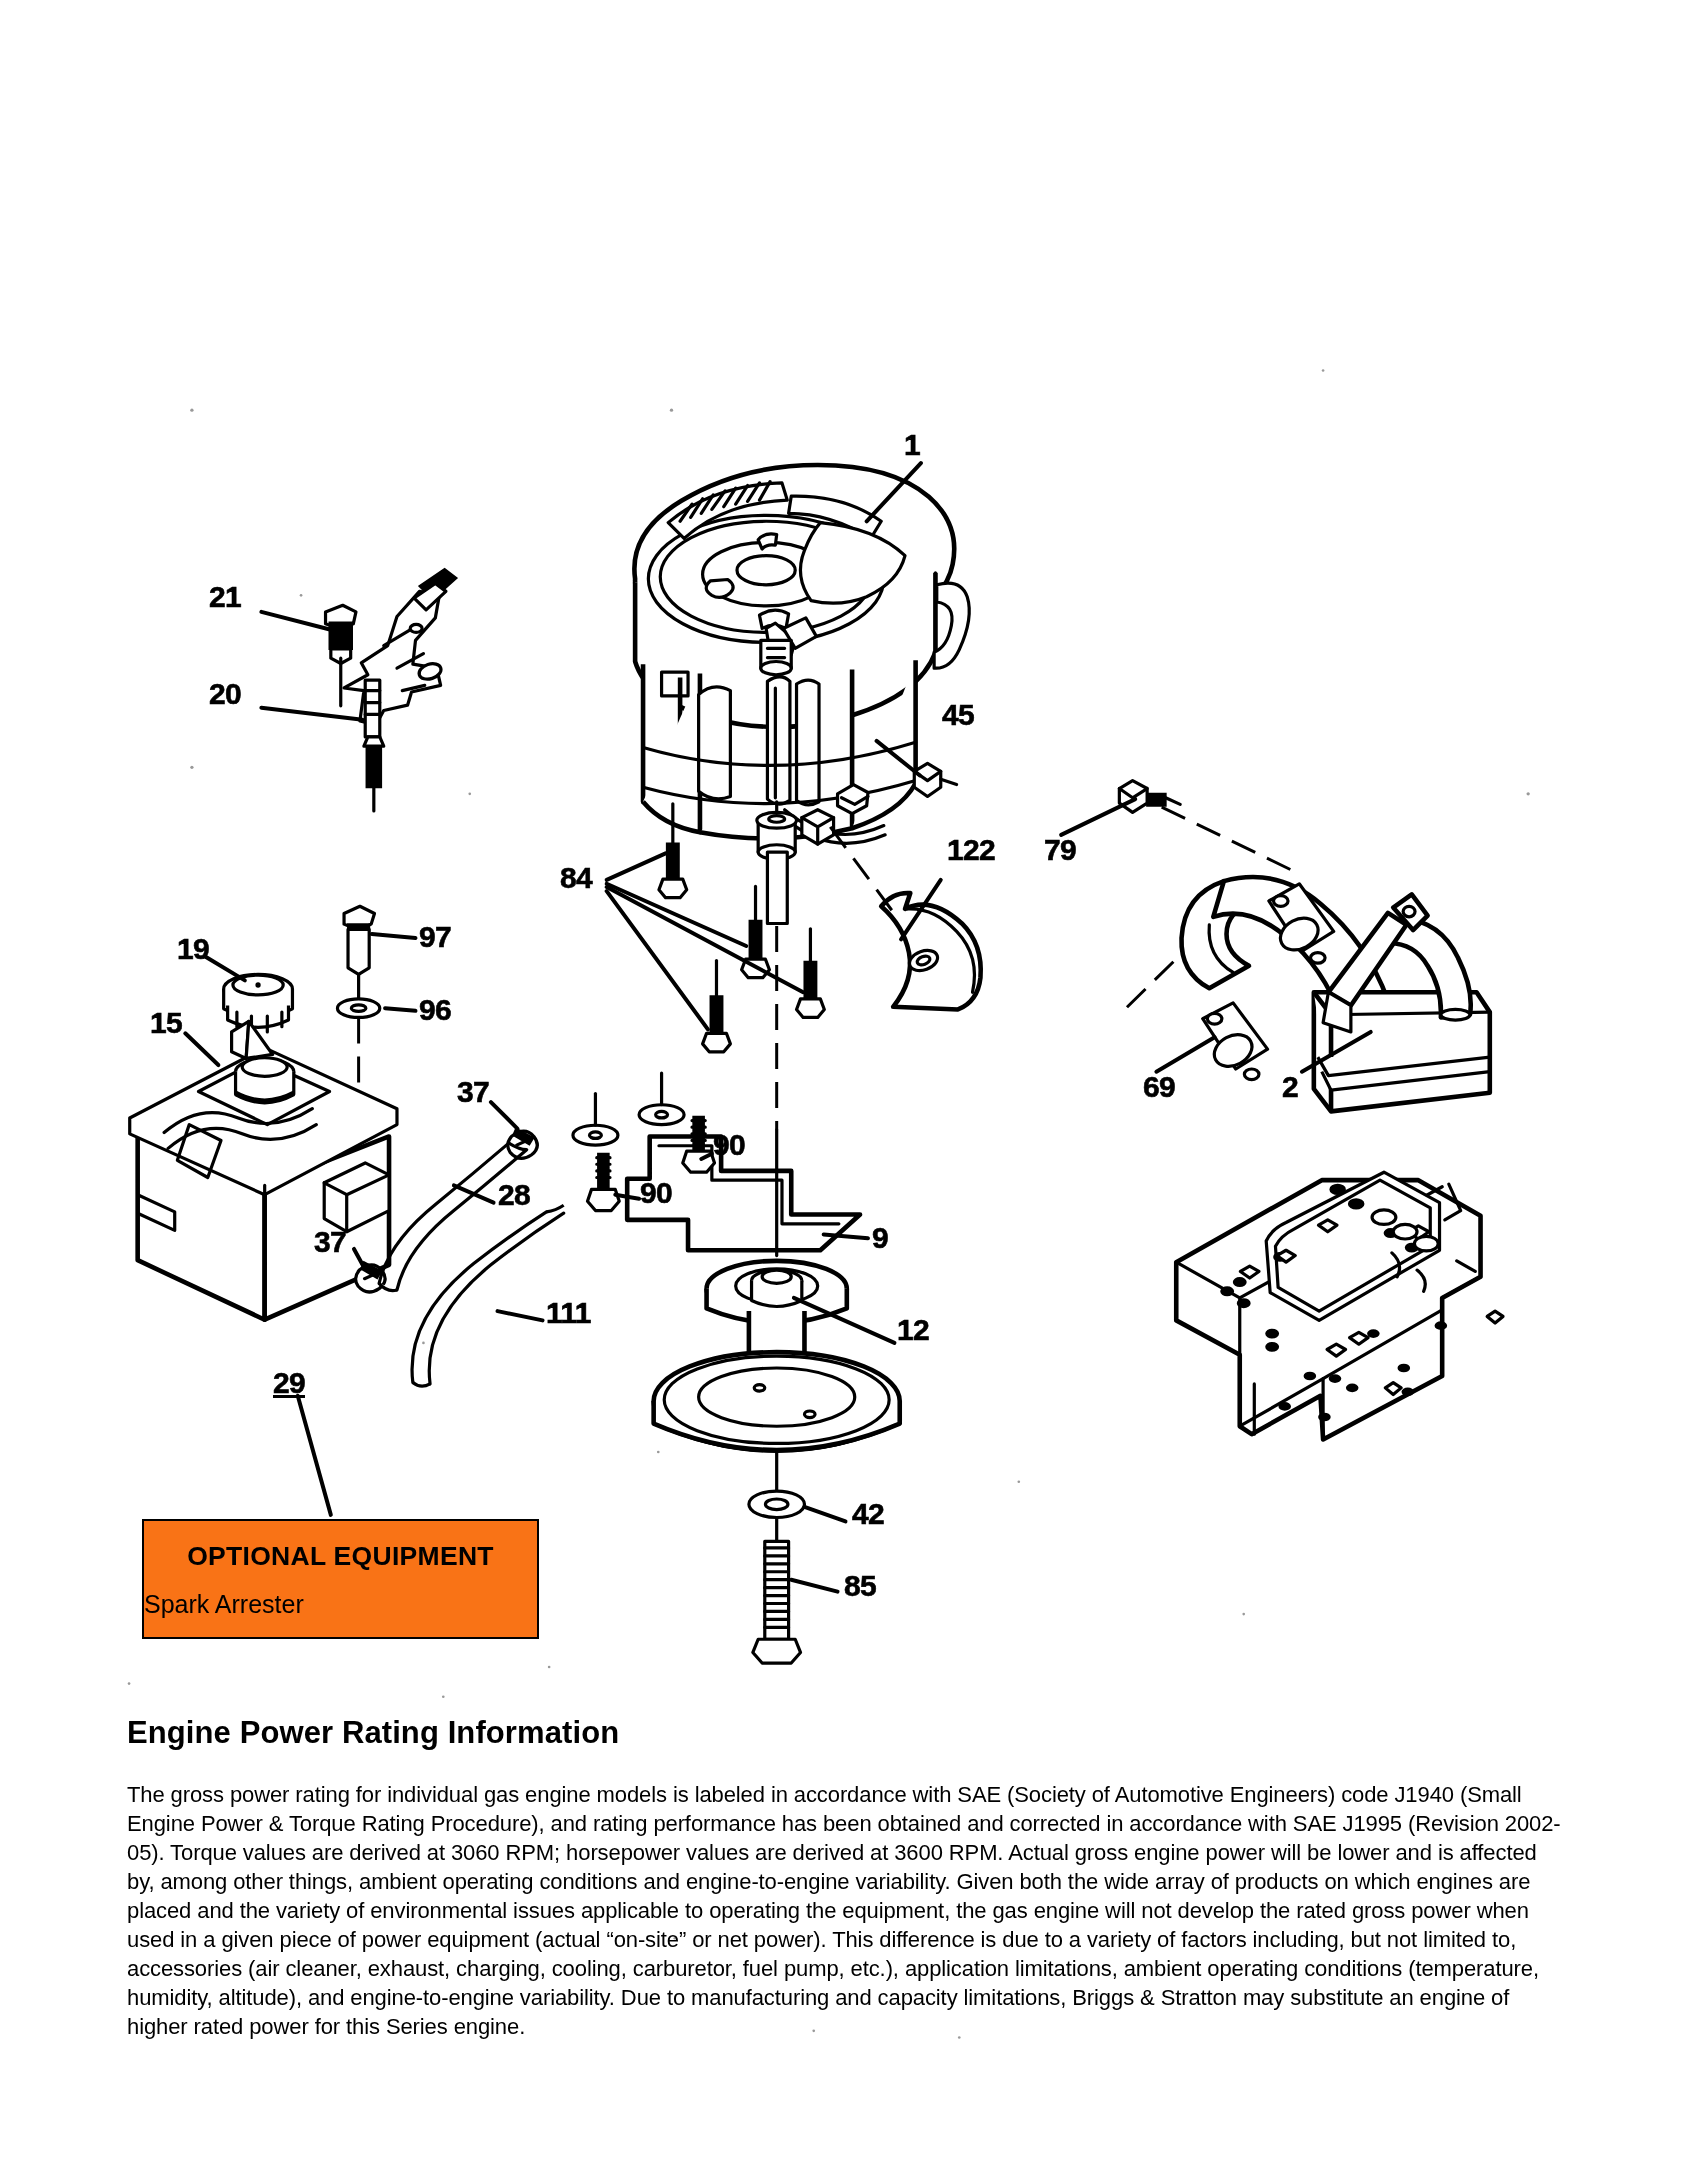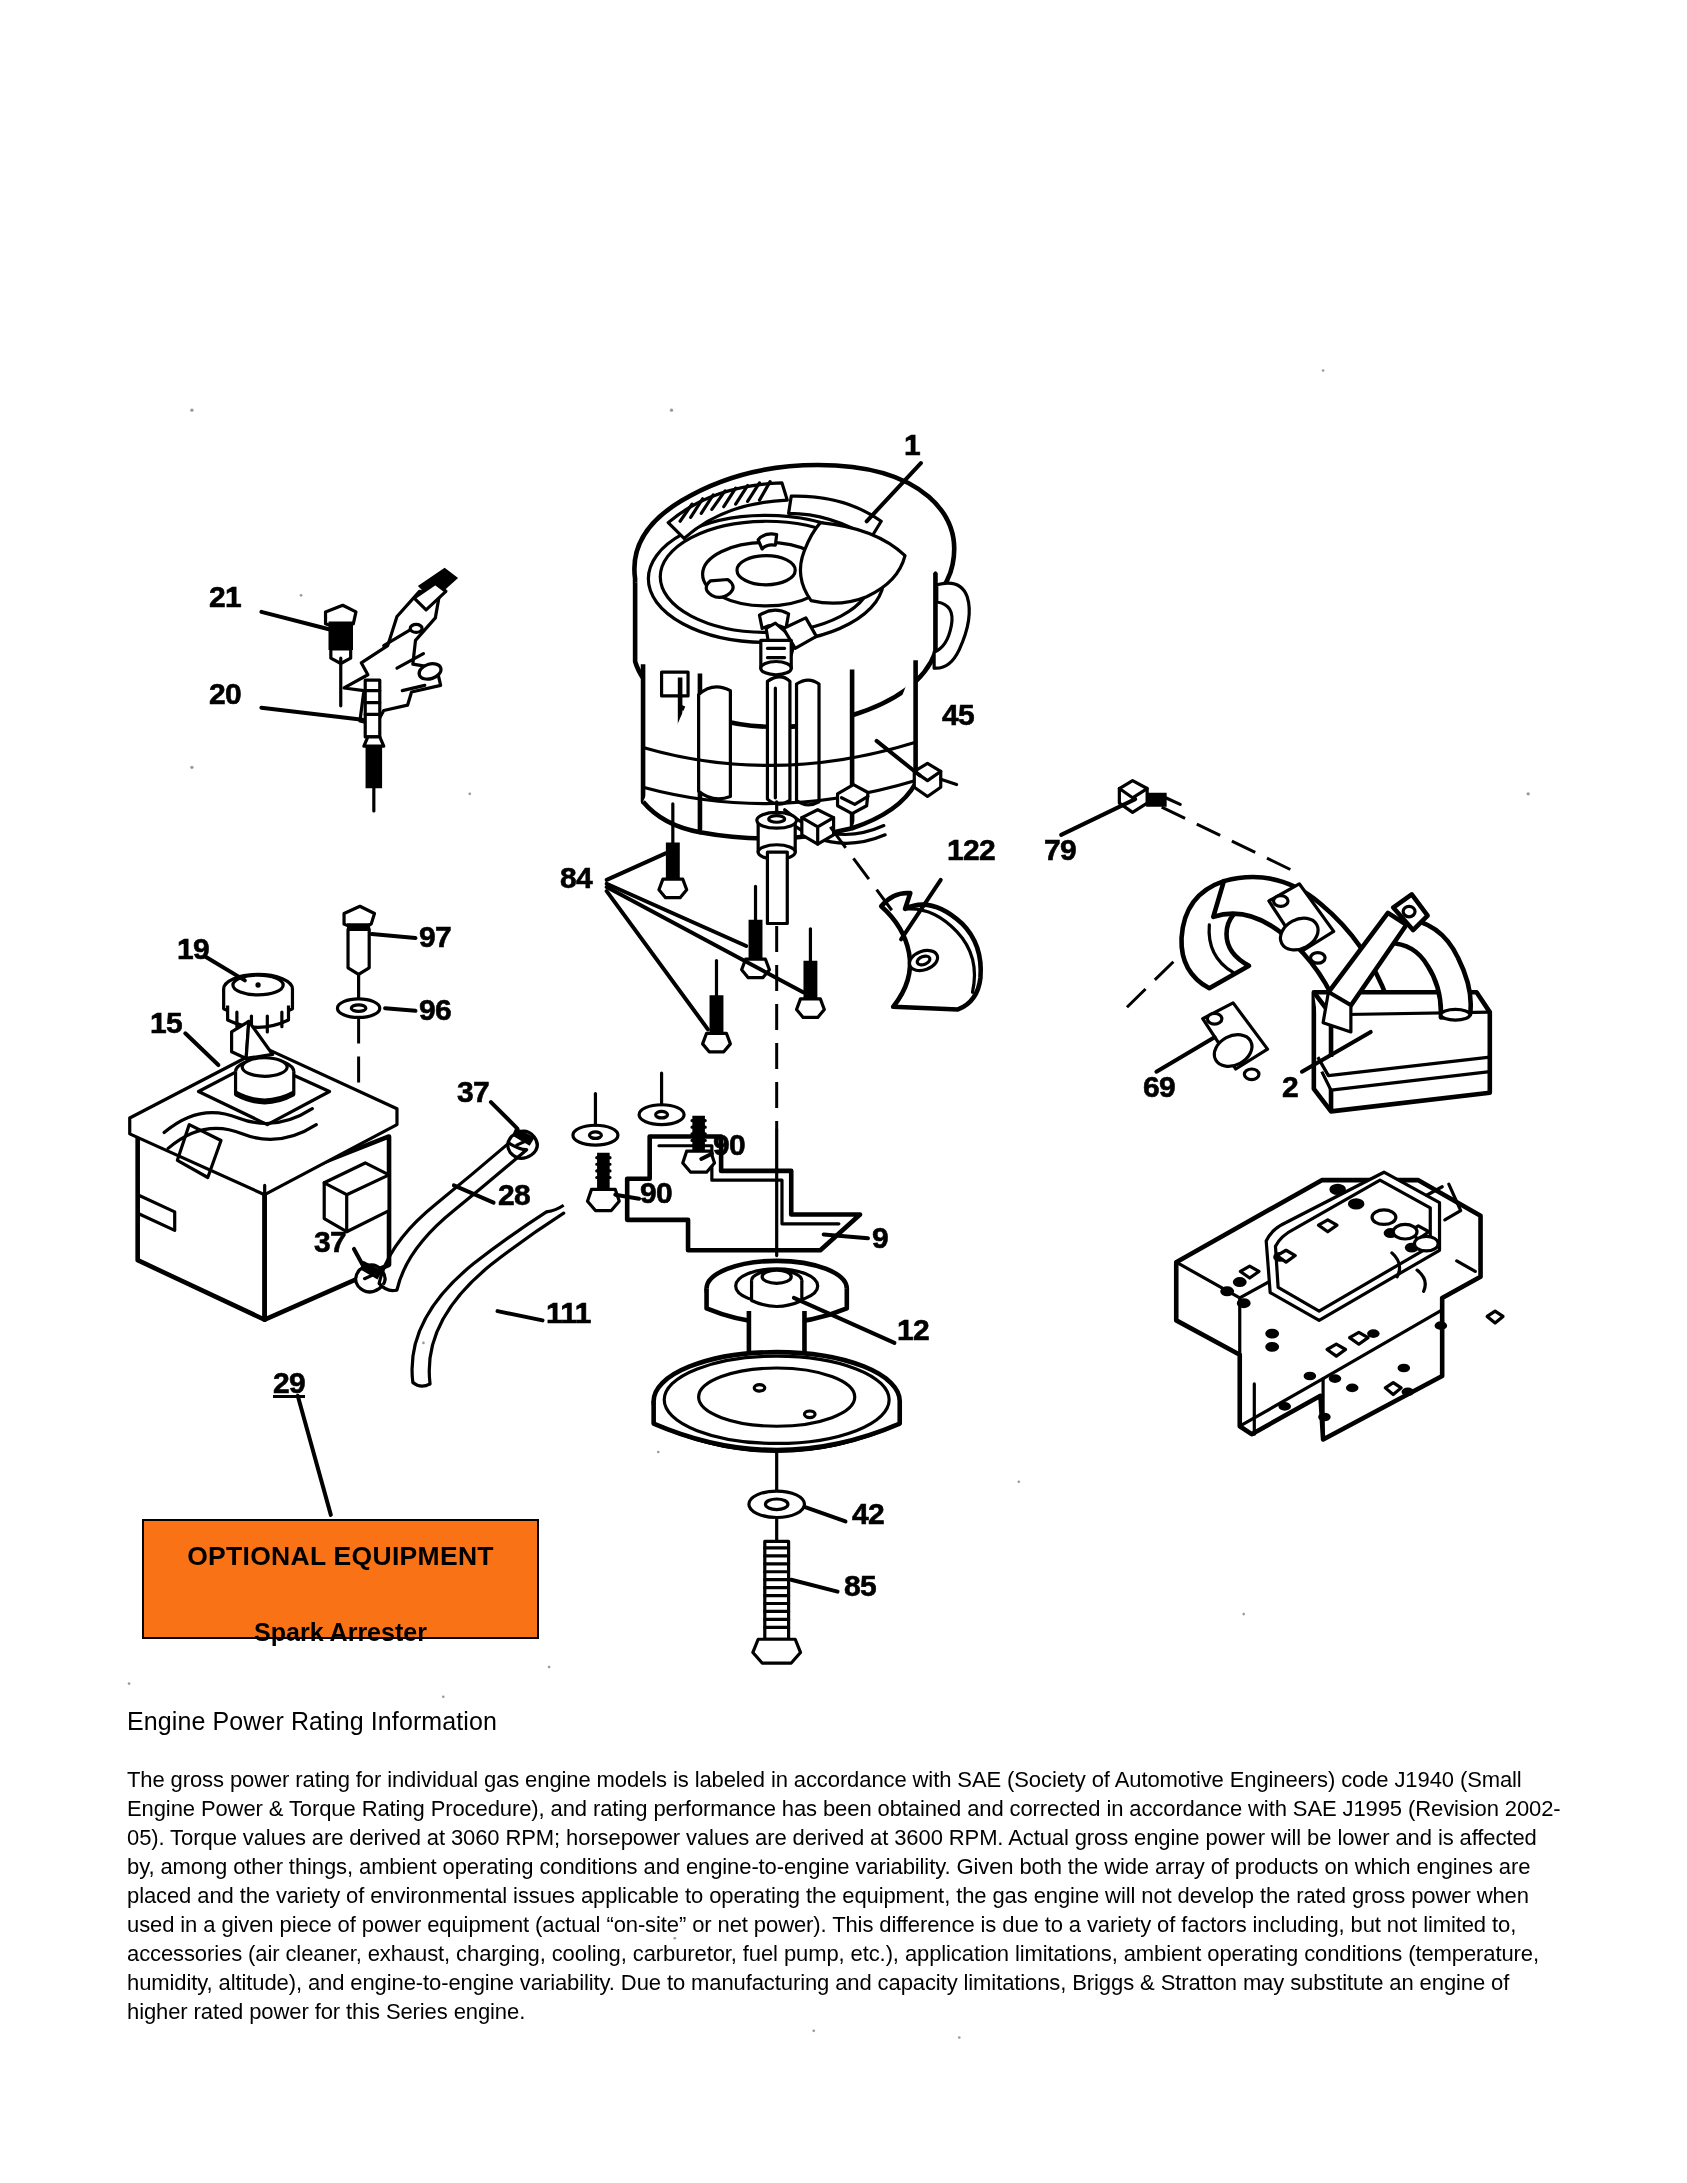--- a/index.html
+++ b/index.html
@@ -34,31 +34,31 @@
     border:2.6px solid #000;
     box-sizing:border-box;
     background:#f97316;
   }
   #optbox .line1{
     position:absolute;left:0;right:0;top:20px;
     text-align:center;font-weight:bold;font-size:26.5px;letter-spacing:0.3px;
   }
   #optbox .line2{
     position:absolute;left:0;right:0;top:69px;
-    text-align:center;font-weight:bold;font-size:25px;margin-top:28px;
+    text-align:left;font-weight:normal;font-size:25px;
   }
 
   
   #textblock{
     position:absolute;
     left:127px;top:1699px;width:1441px;
   }
   #textblock h2{
-    margin:8px 0 29px 0;
-    font-size:25px;font-weight:normal;letter-spacing:0.1px;
+    margin:16px 0 29px 0;
+    font-size:31px;font-weight:bold;letter-spacing:0.1px;
   }
   #textblock p{
     margin:0;
     font-size:22px;
     line-height:29px;
     text-align:left;
     letter-spacing:-0.1px;
   }
 
   

